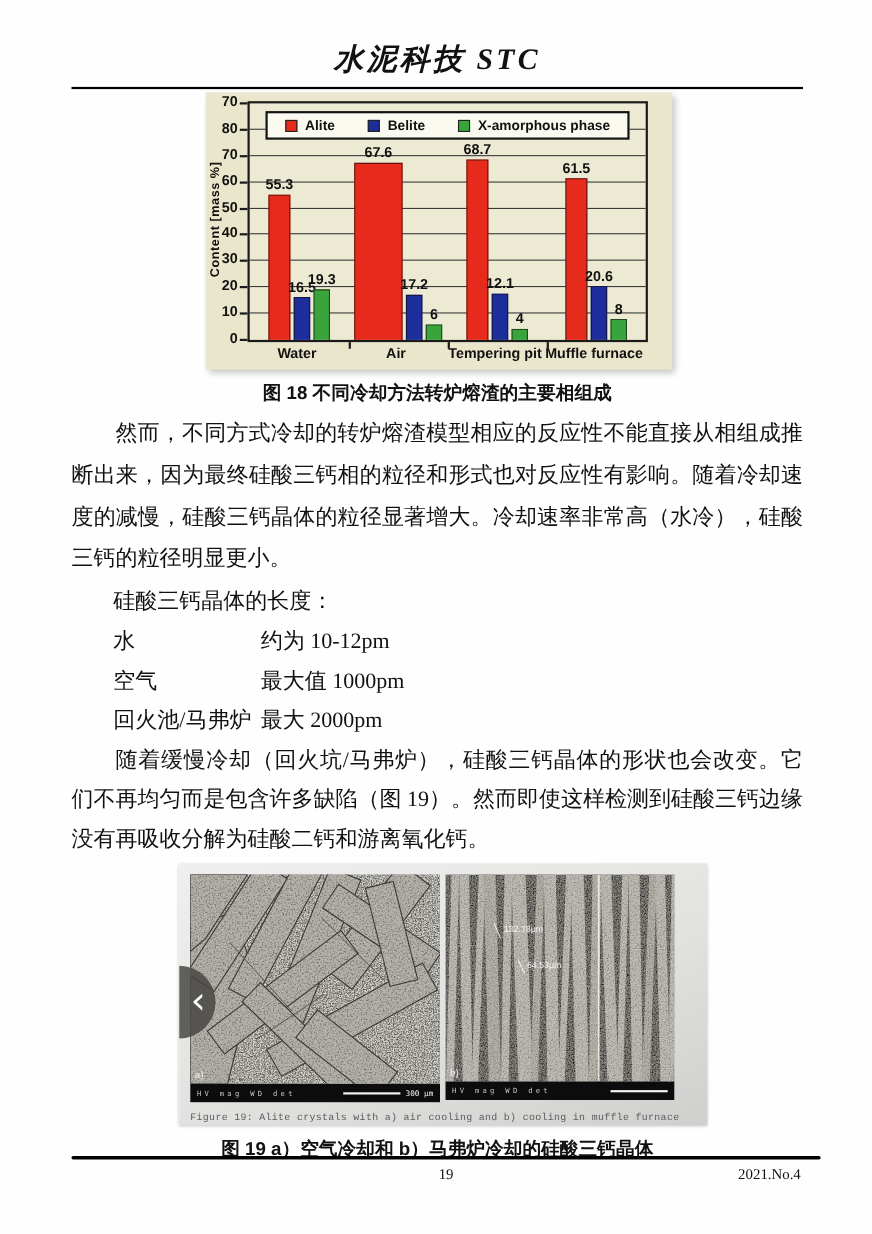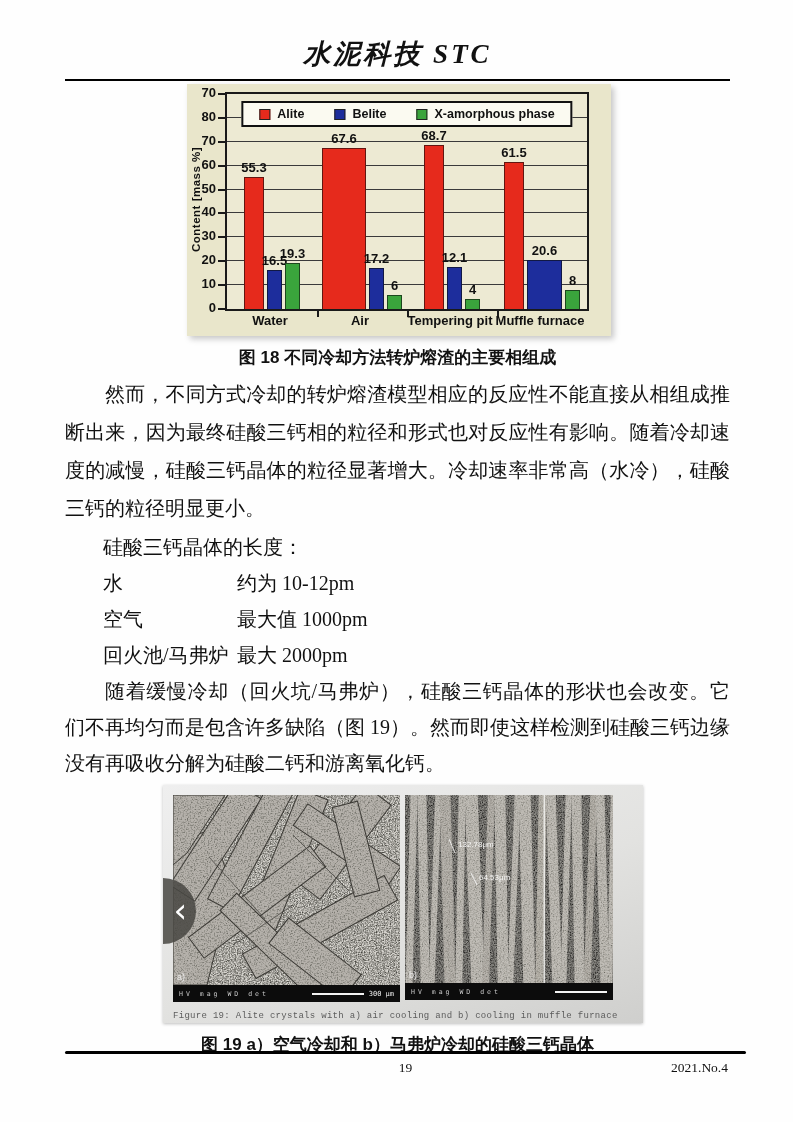--- a/index.html
+++ b/index.html
@@ -180,21 +180,21 @@
                 <div class="barw" style="width: 15px; height: 4.44444%;">
                   <div class="bar" style="background: rgb(58, 164, 60);"></div>
                   <div class="blabel">4</div>
                 </div>
               </div>
               <div class="bar-group">
                 <div class="barw" style="width: 20px; height: 68.3333%;">
                   <div class="bar" style="background: rgb(230, 42, 28);"></div>
                   <div class="blabel">61.5</div>
                 </div>
-                <div class="barw" style="width: 35px; height: 22.8889%;">
+                <div class="barw" style="width: 15px; height: 22.8889%;">
                   <div class="bar" style="background: rgb(29, 45, 156);"></div>
                   <div class="blabel">20.6</div>
                 </div>
                 <div class="barw" style="width: 15px; height: 8.88889%;">
                   <div class="bar" style="background: rgb(58, 164, 60);"></div>
                   <div class="blabel">8</div>
                 </div>
               </div>
             </div>
           </div>

